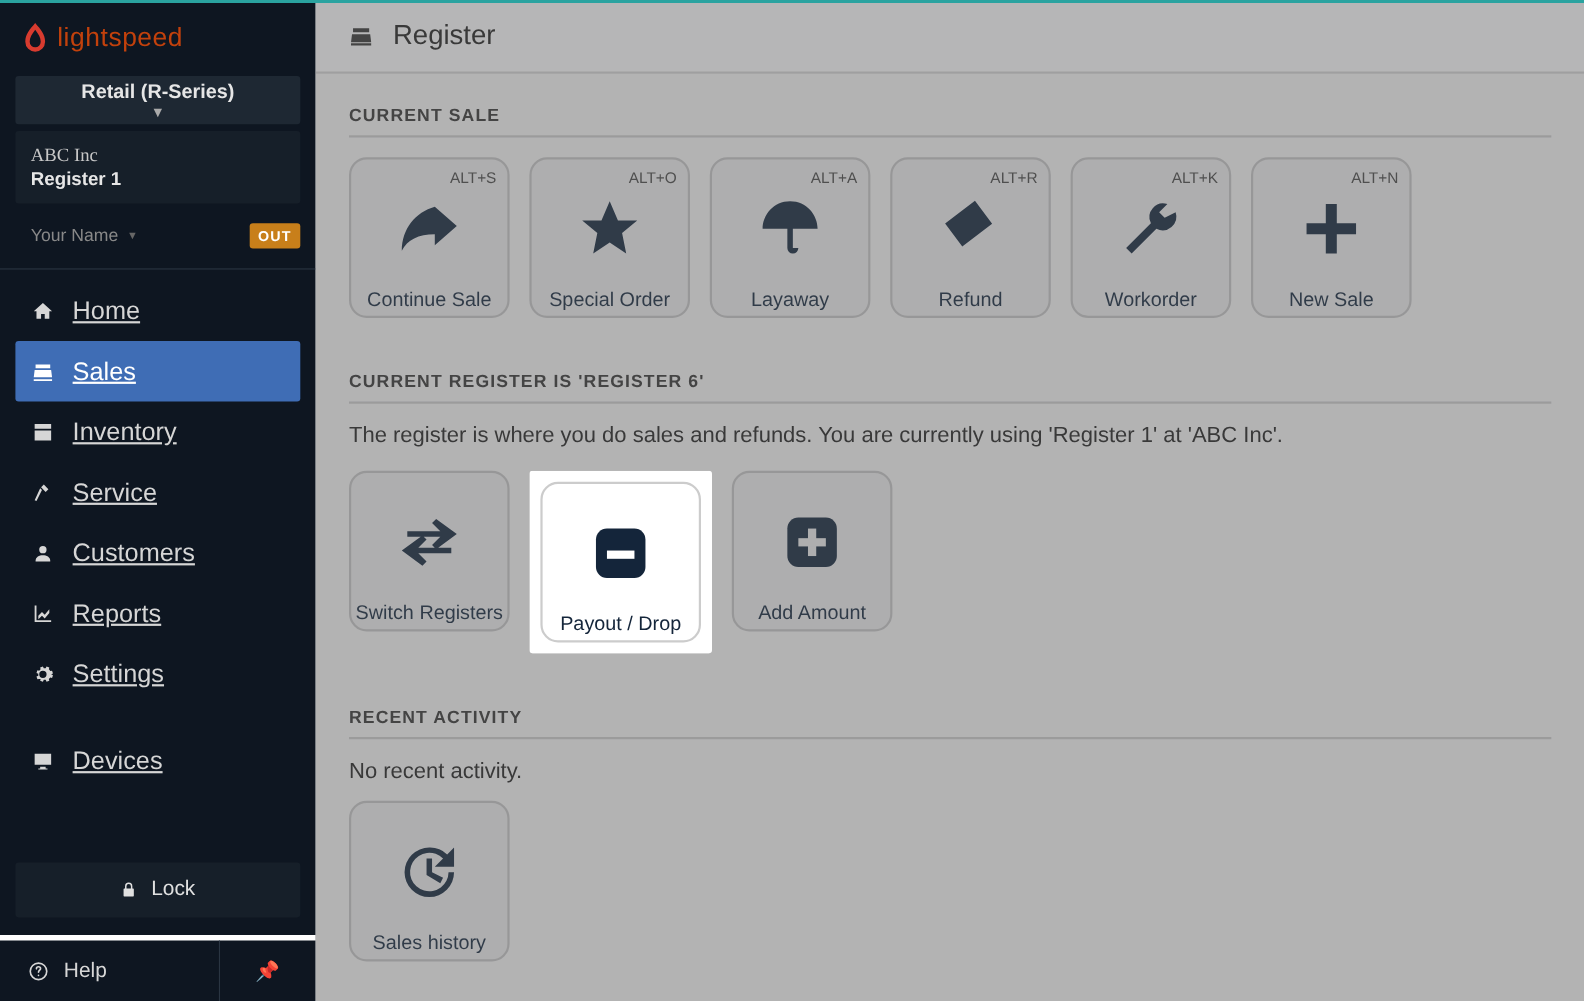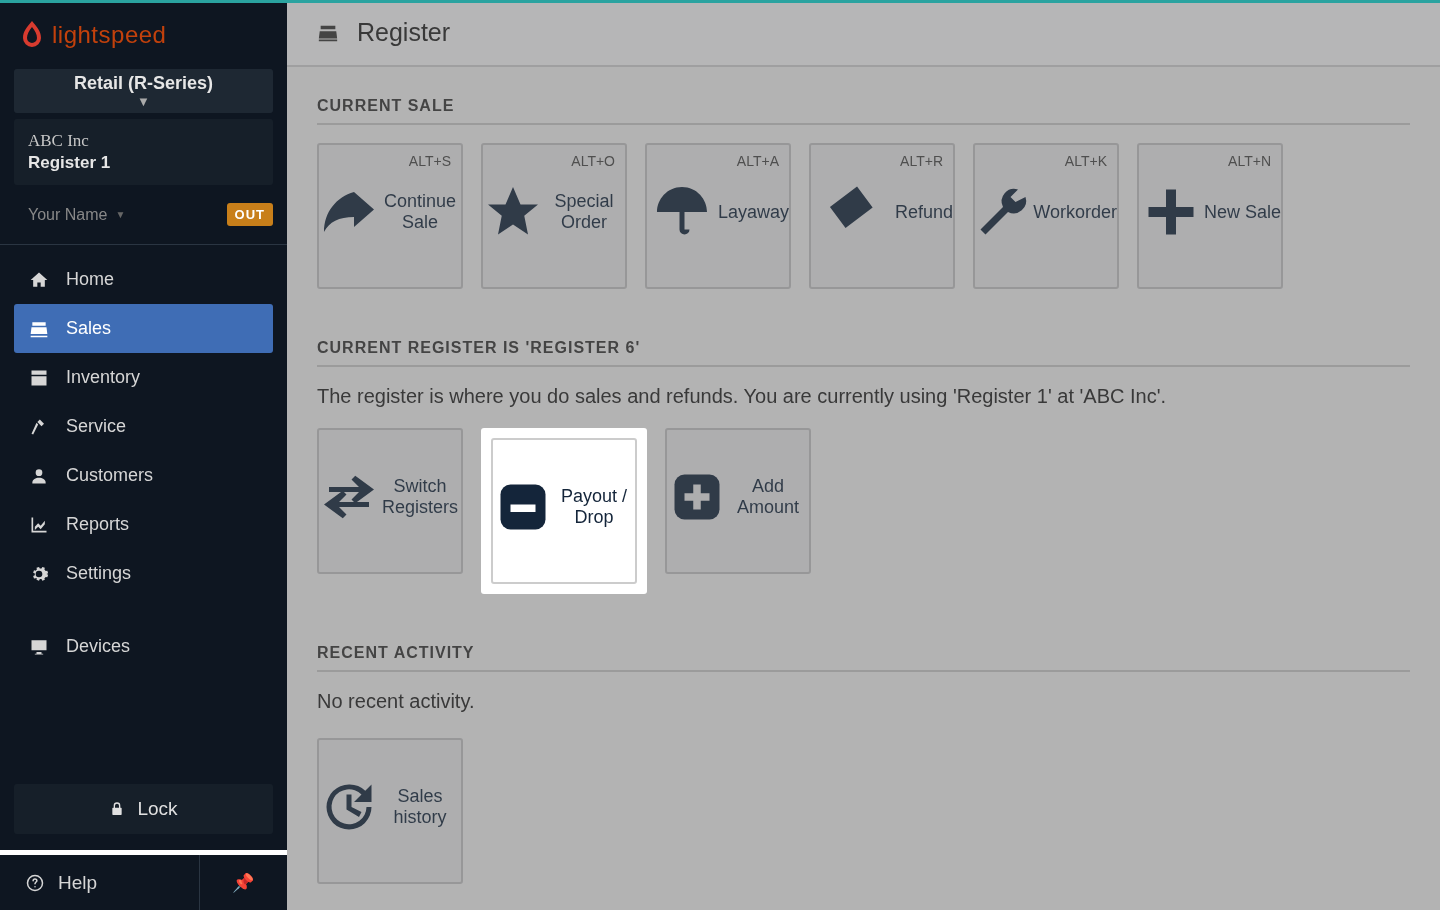--- a/index.html
+++ b/index.html
@@ -23,21 +23,21 @@
   .shop-block .reg { color: #e6e6e6; font-size: 17px; font-weight: 700; margin-top: 2px; }
   
   .user-row { display: flex; justify-content: space-between; align-items: center; padding: 18px 14px 18px 28px; }
   .user-row .name { color: #888; font-size: 16px; display: flex; align-items: center; gap: 8px; cursor: pointer; }
   .user-row .name .chev { font-size: 10px; color: #666; }
   .out-badge { background: #c87f1a; color: #fff; font-size: 13px; font-weight: 700; letter-spacing: 1px; padding: 4px 8px; border-radius: 3px; cursor: pointer; }
   
   .divider { height: 1px; background: #2a3542; margin: 0; }
   
   .nav { padding: 10px 14px 0 14px; flex: 1; }
-  .nav-item { display: flex; align-items: center; gap: 16px; padding: 14px 14px; border-radius: 3px; color: #d6d6d6; font-size: 18px; cursor: pointer; }
+  .nav-item { display: flex; align-items: center; gap: 16px; padding: 14px 14px; border-radius: 3px; color: #d6d6d6; font-size: 23px; cursor: pointer; text-decoration: underline; }
   .nav-item.active { background: #3f6db5; color: #fff; }
   .nav-item .nav-icon { width: 22px; display: flex; justify-content: center; }
   .nav-item svg { width: 20px; height: 20px; fill: currentColor; }
   .nav-spacer { height: 24px; }
   
   .lock-wrap { padding: 0 14px 16px 14px; }
   .lock-btn { background: #161f29; border-radius: 3px; padding: 14px 14px; color: #e0e0e0; font-size: 19px; display: flex; align-items: center; justify-content: center; gap: 12px; cursor: pointer; }
   .lock-btn svg { width: 16px; height: 16px; fill: currentColor; }
   
   .footer-bar { display: flex; border-top: 5px solid #ffffff; height: 60px; }
@@ -52,35 +52,35 @@
   
   .page-header { background: #e2e2e3; border-bottom: 2px solid #bfbfc0; padding: 18px 30px; display: flex; align-items: center; gap: 18px; }
   .page-header svg { width: 22px; height: 20px; fill: #333; }
   .page-header .title { font-size: 25px; color: #222; font-weight: 500; }
   
   .content { padding: 30px 30px 30px 30px; }
   
   .section-label { font-size: 16px; font-weight: 600; letter-spacing: 1px; color: #333; padding-bottom: 8px; border-bottom: 2px solid #b8b8b9; margin-bottom: 18px; }
   
   .tile-row { display: flex; gap: 18px; flex-wrap: wrap; margin-bottom: 50px; }
-  .tile { width: 146px; height: 146px; background: #d6d6d7; border: 2px solid #b3b3b4; border-radius: 3px; display: flex; flex-direction: row; align-items: center; justify-content: flex-end; padding: 8px 0 16px 0; position: relative; cursor: pointer; }
+  .tile { width: 146px; height: 146px; background: #d6d6d7; border: 2px solid #b3b3b4; border-radius: 16px; display: flex; flex-direction: column; align-items: center; justify-content: flex-end; padding: 8px 0 4px 0; position: relative; cursor: pointer; }
   .tile .shortcut { position: absolute; top: 8px; right: 10px; font-size: 14px; color: #444; font-weight: 500; }
   .tile .tile-icon { flex: 1; display: flex; align-items: center; justify-content: center; width: 100%; }
   .tile .tile-icon svg { width: 60px; height: 60px; fill: #14253a; }
   .tile .tile-label { font-size: 18px; color: #14253a; font-weight: 500; text-align: center; }
   
   .desc { font-size: 20px; color: #222; margin-bottom: 20px; }
   
   
   .highlight-wrap { background: #fff; padding: 10px; border-radius: 3px; position: relative; z-index: 6; }
   .highlight-wrap .tile { background: #fff; border-color: #ccc; }
   .highlight-wrap .tile .tile-icon svg { fill: #14253a; }
   .highlight-wrap .tile .tile-label { color: #14253a; }
   
-  .recent-text { font-size: 20px; color: #222; margin-bottom: 25px; }
+  .recent-text { font-size: 20px; color: #222; margin-bottom: 15px; }
 </style>
 </head>
 <body>
 
 <div class="top-strip"></div>
 
 <div class="sidebar">
   <div class="logo-row">
     <svg viewBox="0 0 24 28">
         <path fill="#d83b2f" d="M12 0 C7 6 3 10 3 17 a9 9 0 0 0 18 0 C21 10 17 6 12 0 Z M12 6 C15 10 17 13 17 17 a5 5 0 0 1 -10 0 C7 13 9 10 12 6 Z"></path>

